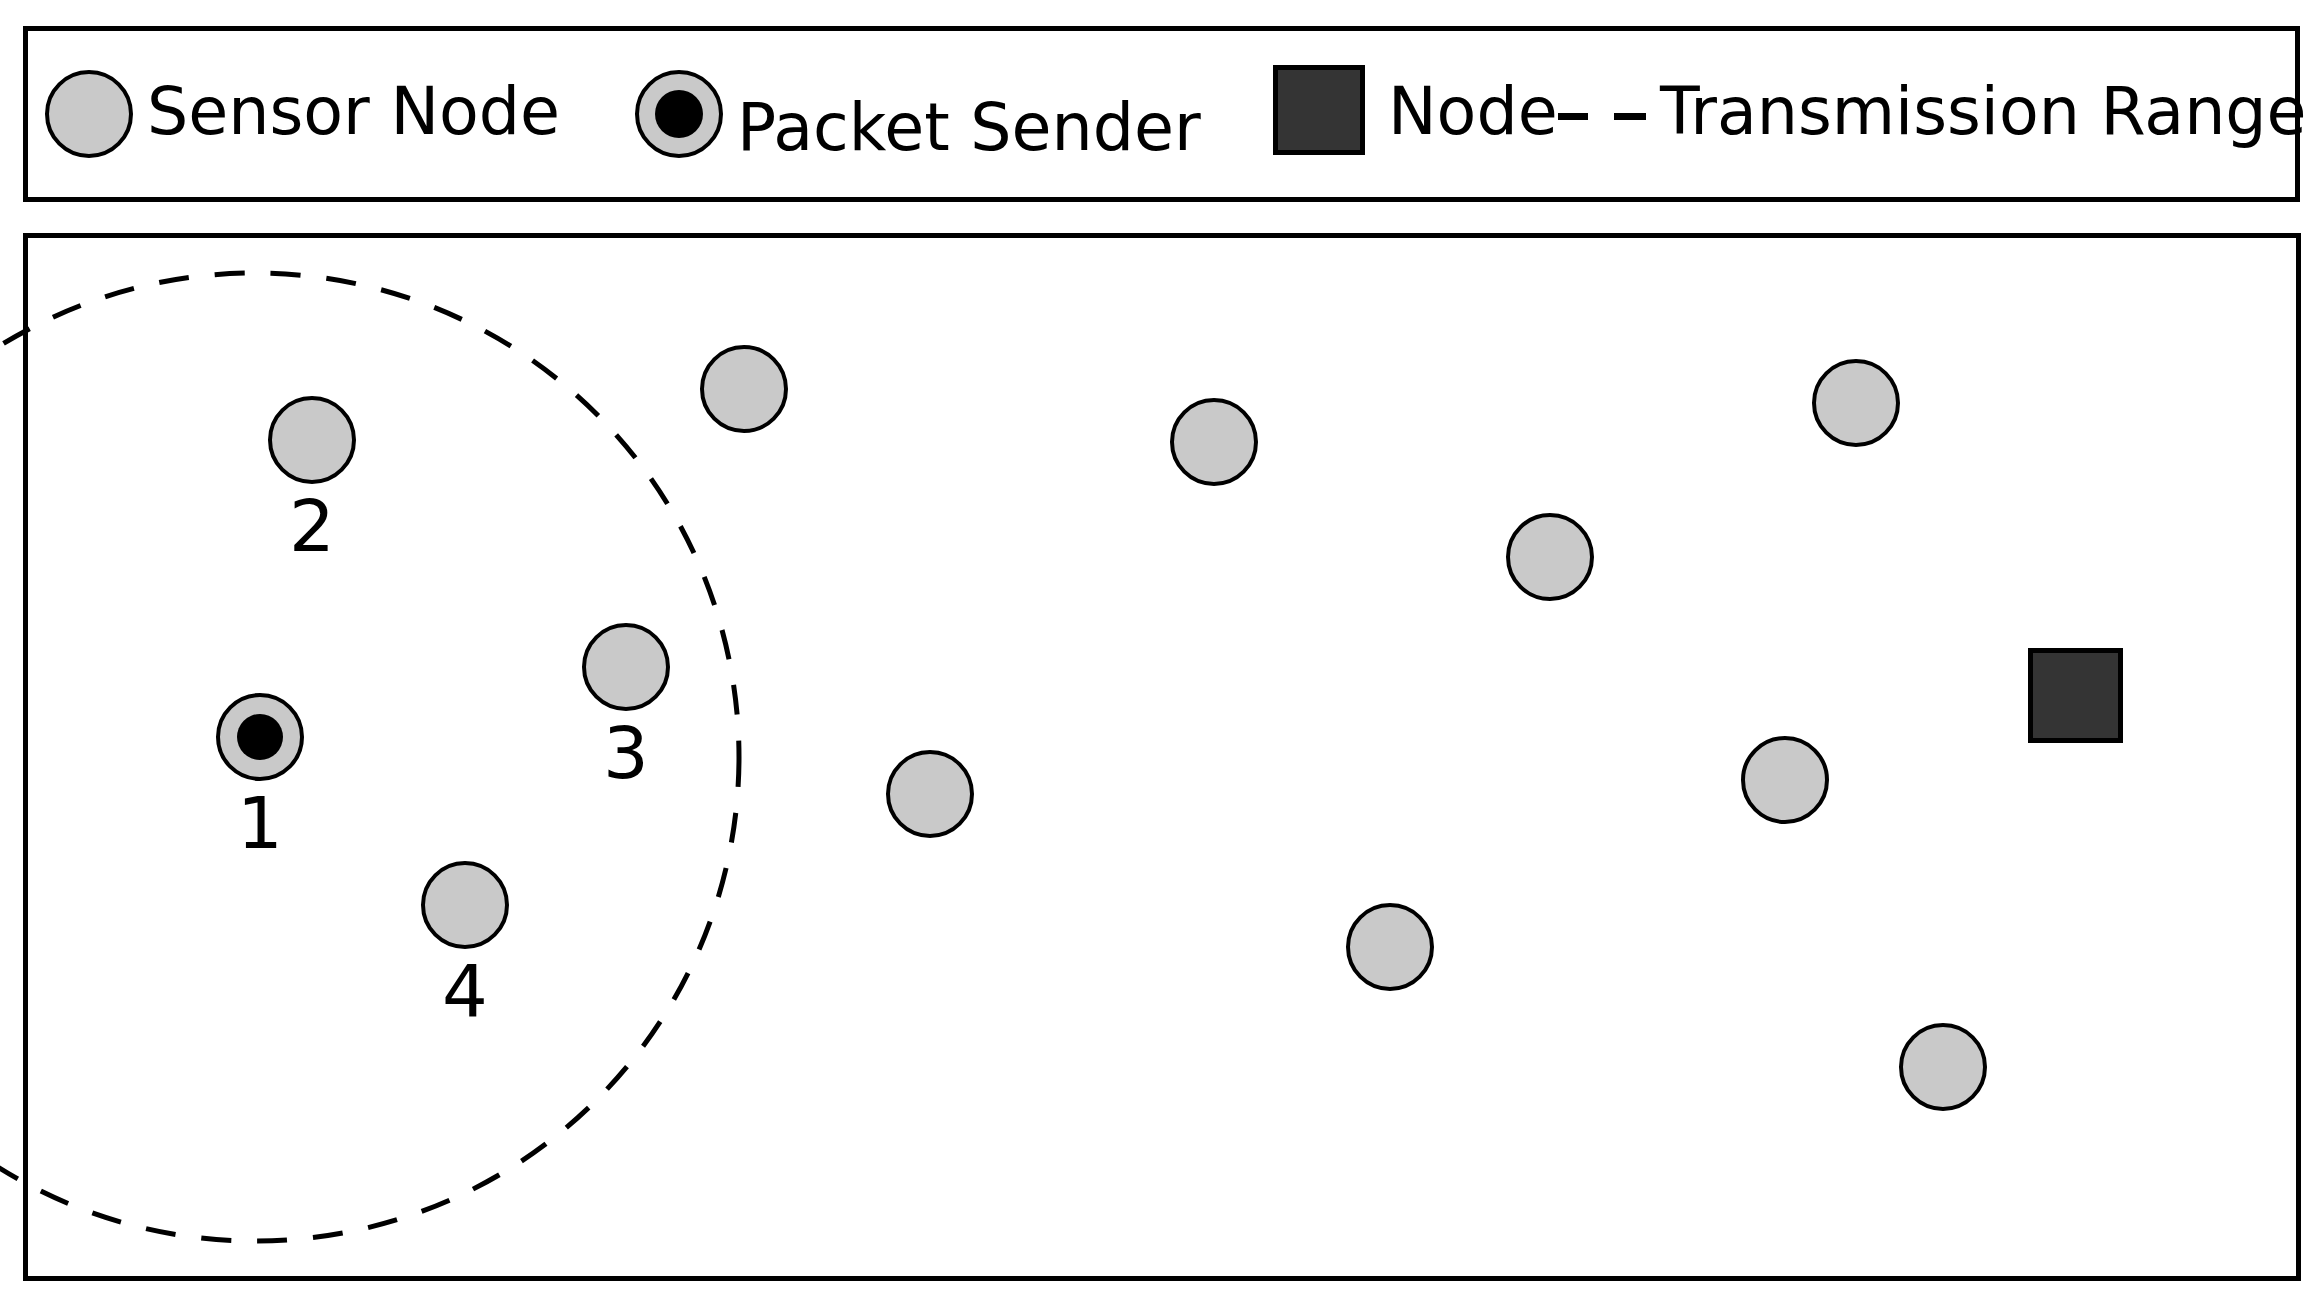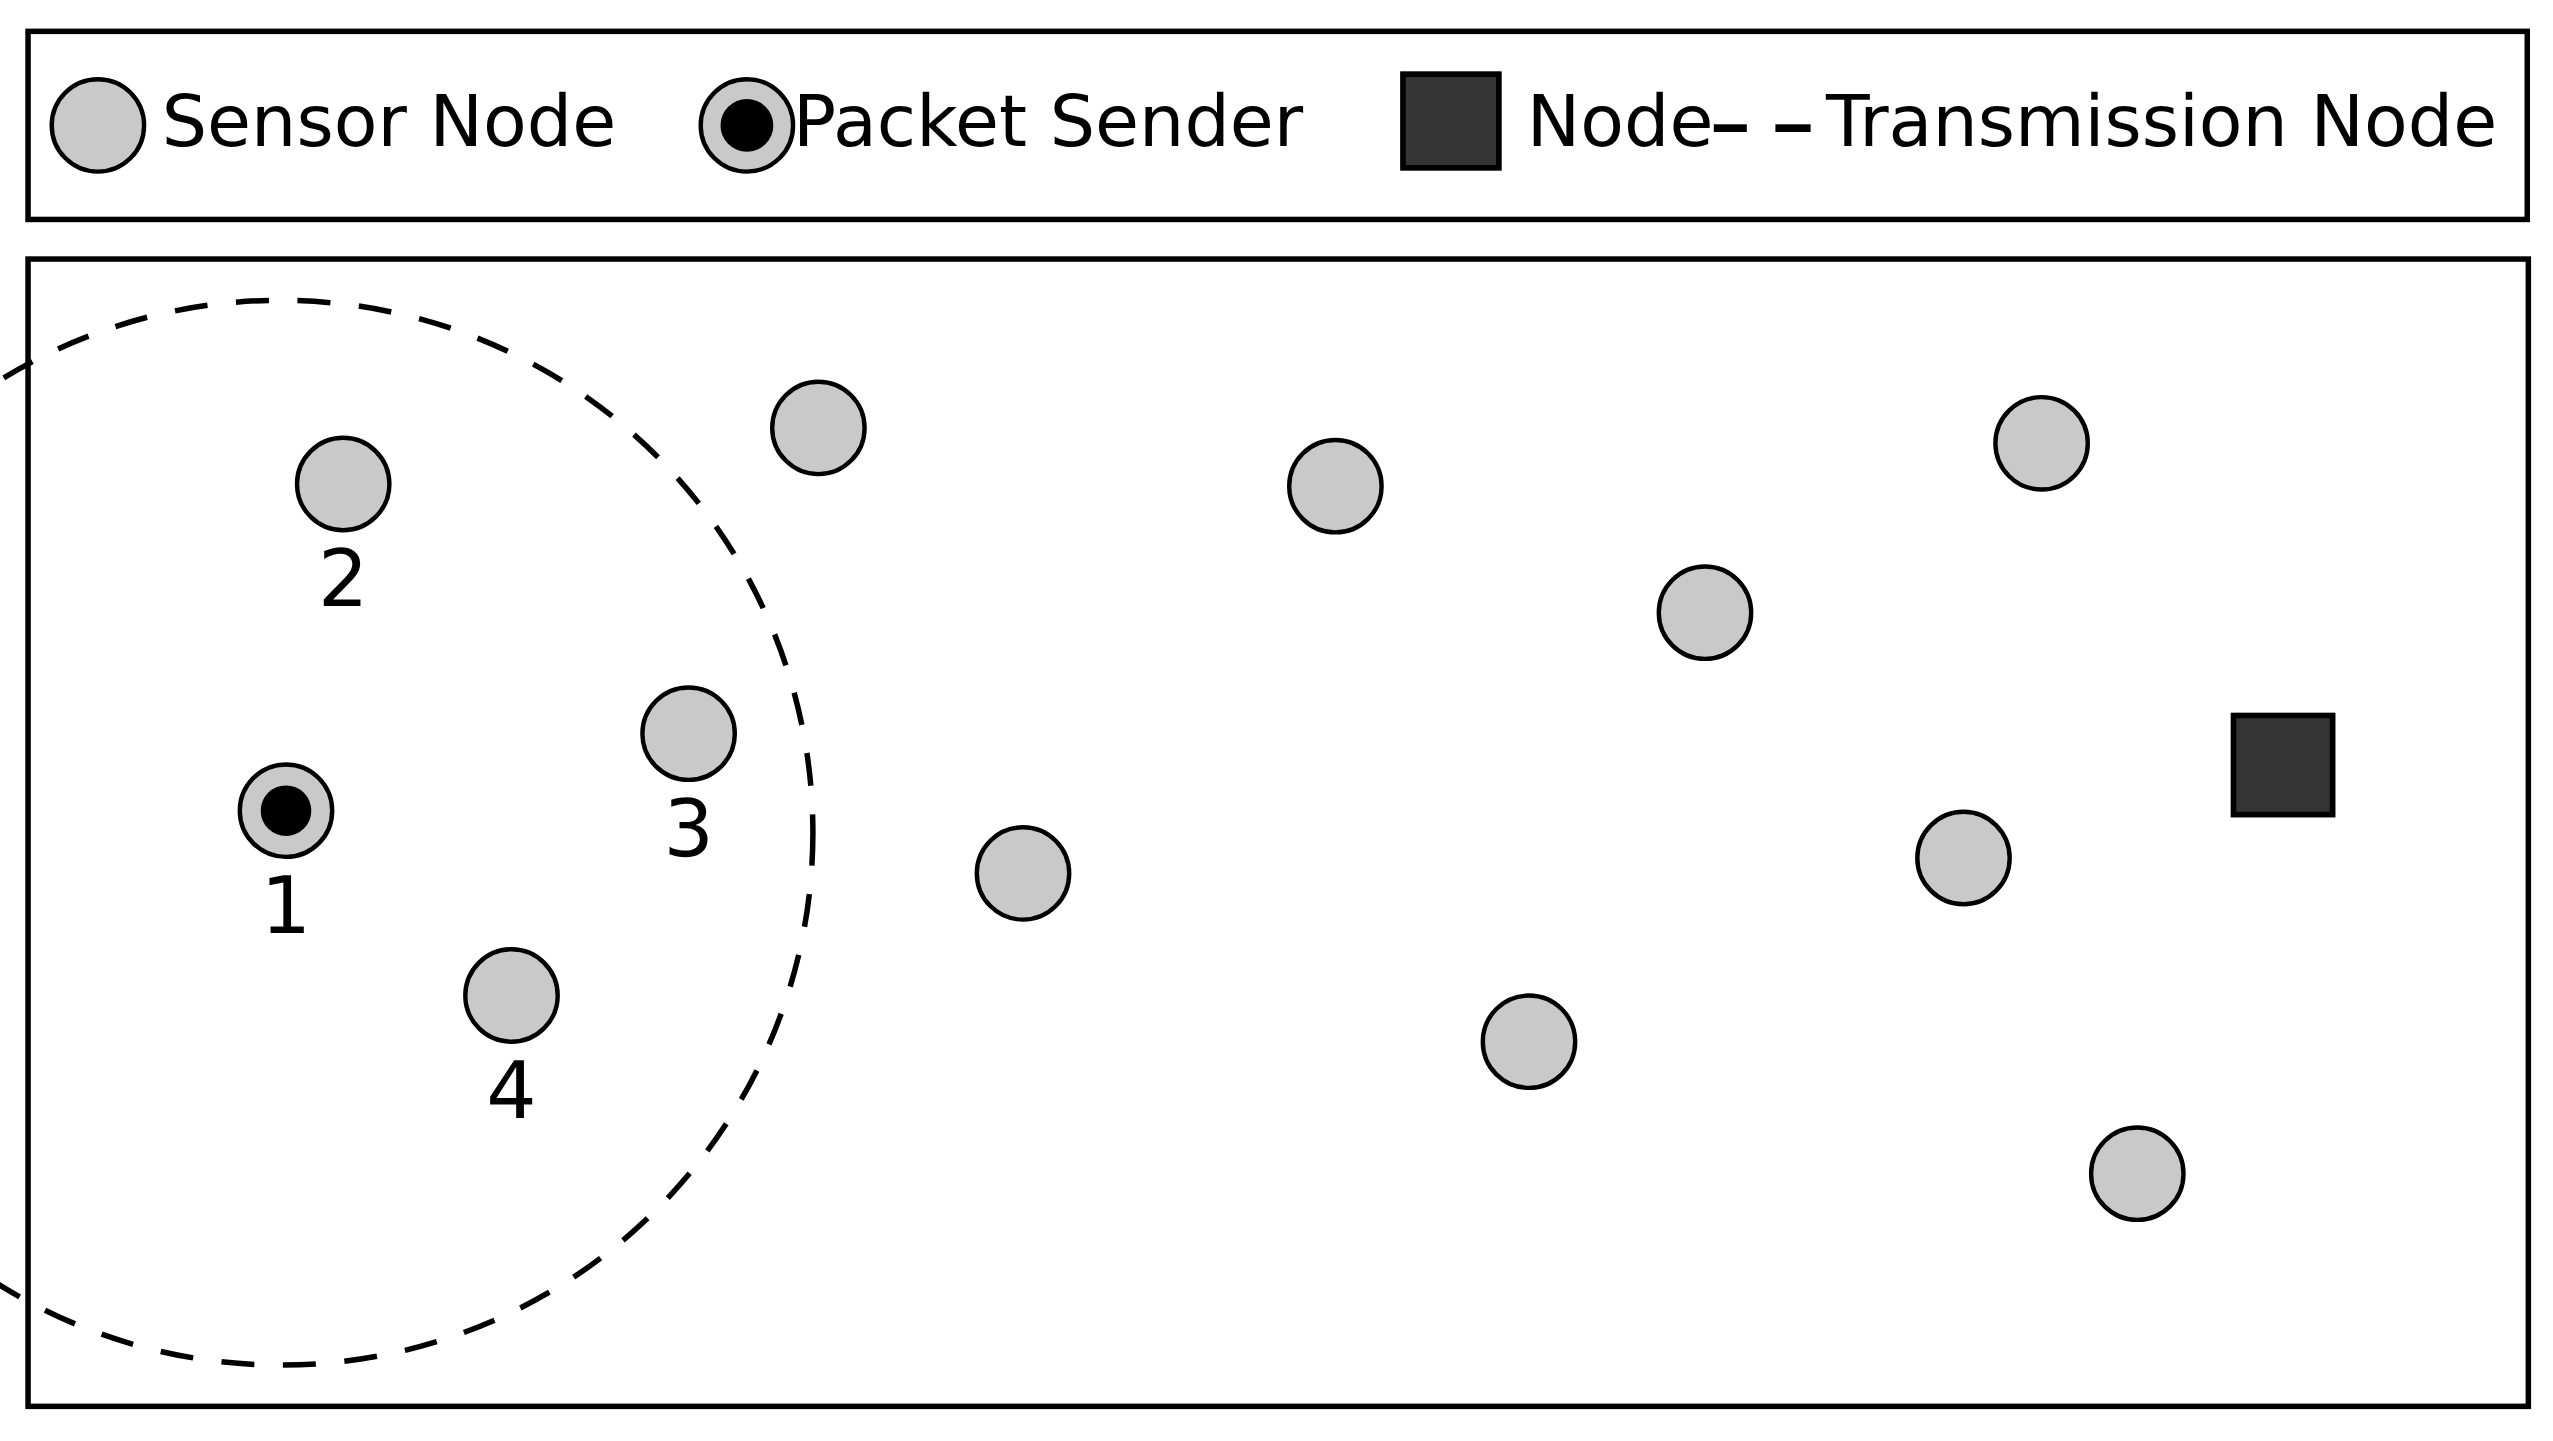--- a/index.html
+++ b/index.html
@@ -52,28 +52,28 @@
 <body>
 
 <div class="box" id="legend-box"></div>
 
 <span class="legend-circle" style="left:45px;top:70px;"></span>
 <span class="legend-label" style="left:147px;">Sensor Node</span>
 
 <span class="legend-circle" style="left:635px;top:70px;">
   <span class="legend-dot"></span>
 </span>
-<span class="legend-label" style="left:721px;">Packet Sender</span>
+<span class="legend-label" style="left:737px;margin-top:16px;">Packet Sender</span>
 
 <span class="legend-square"></span>
 <span class="legend-label" style="left:1388px;">Node</span>
 
 <span class="legend-dash" style="left:1558px;width:30px;"></span>
 <span class="legend-dash" style="left:1614px;width:32px;"></span>
-<span class="legend-label" style="left:1660px;">Transmission Node</span>
+<span class="legend-label" style="left:1660px;">Transmission Range</span>
 
 <div class="box" id="main-box"></div>
 
 <svg id="net-svg" width="2321" height="1310" viewBox="0 0 2321 1310">
   <circle id="tx-circle" fill="none" stroke="#000" cx="255" cy="757" r="484" stroke-width="5" stroke-dasharray="30 26"></circle>
 </svg>
 
 <div id="stage">
     <div class="node" style="left: 216px; top: 693px;">
       <div class="node-dot"></div>

